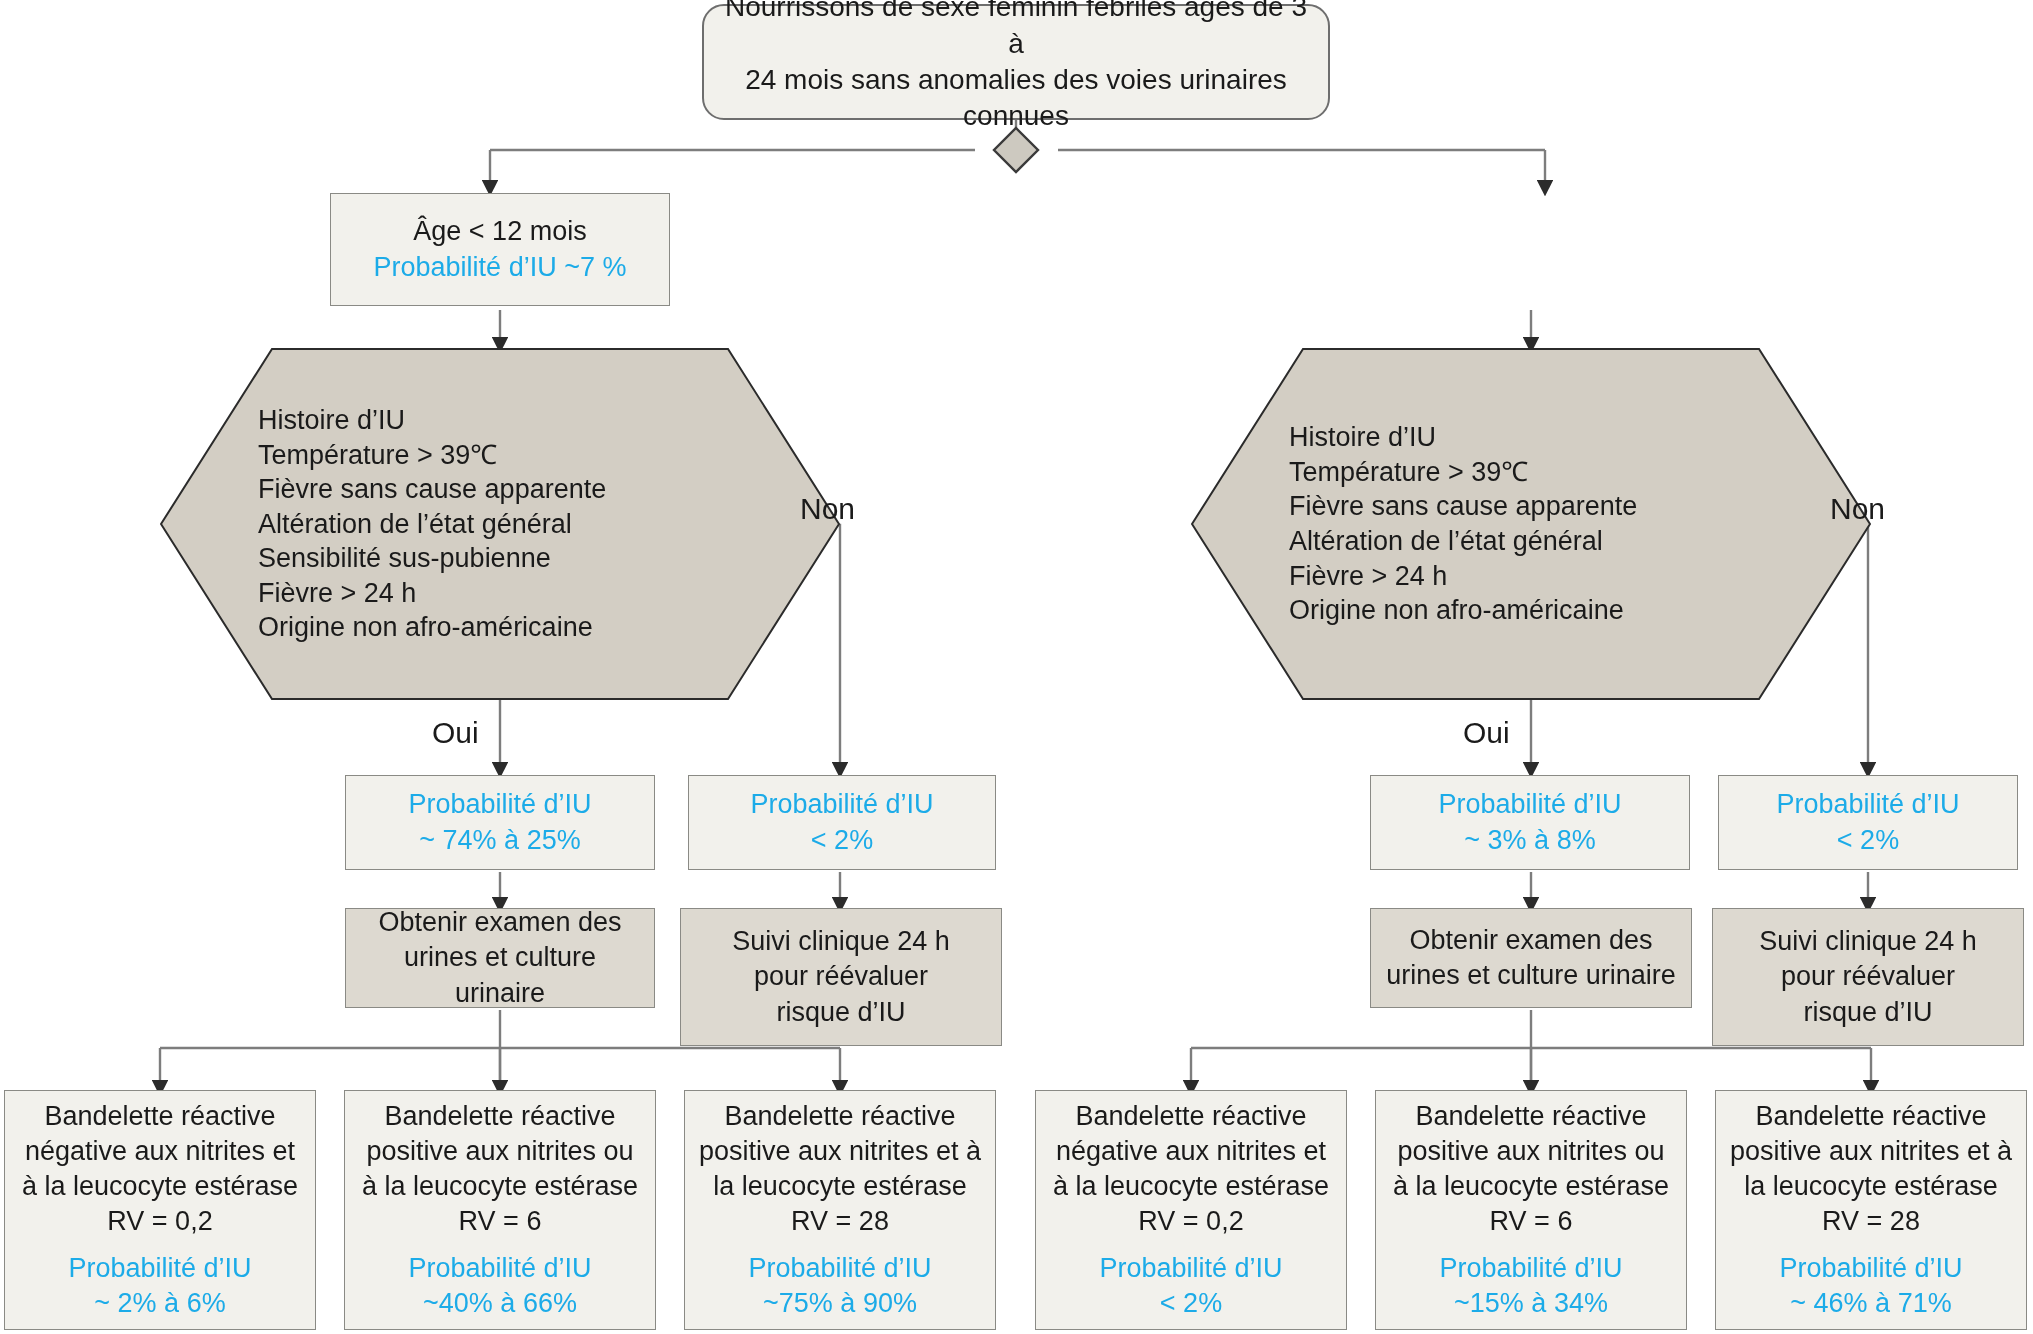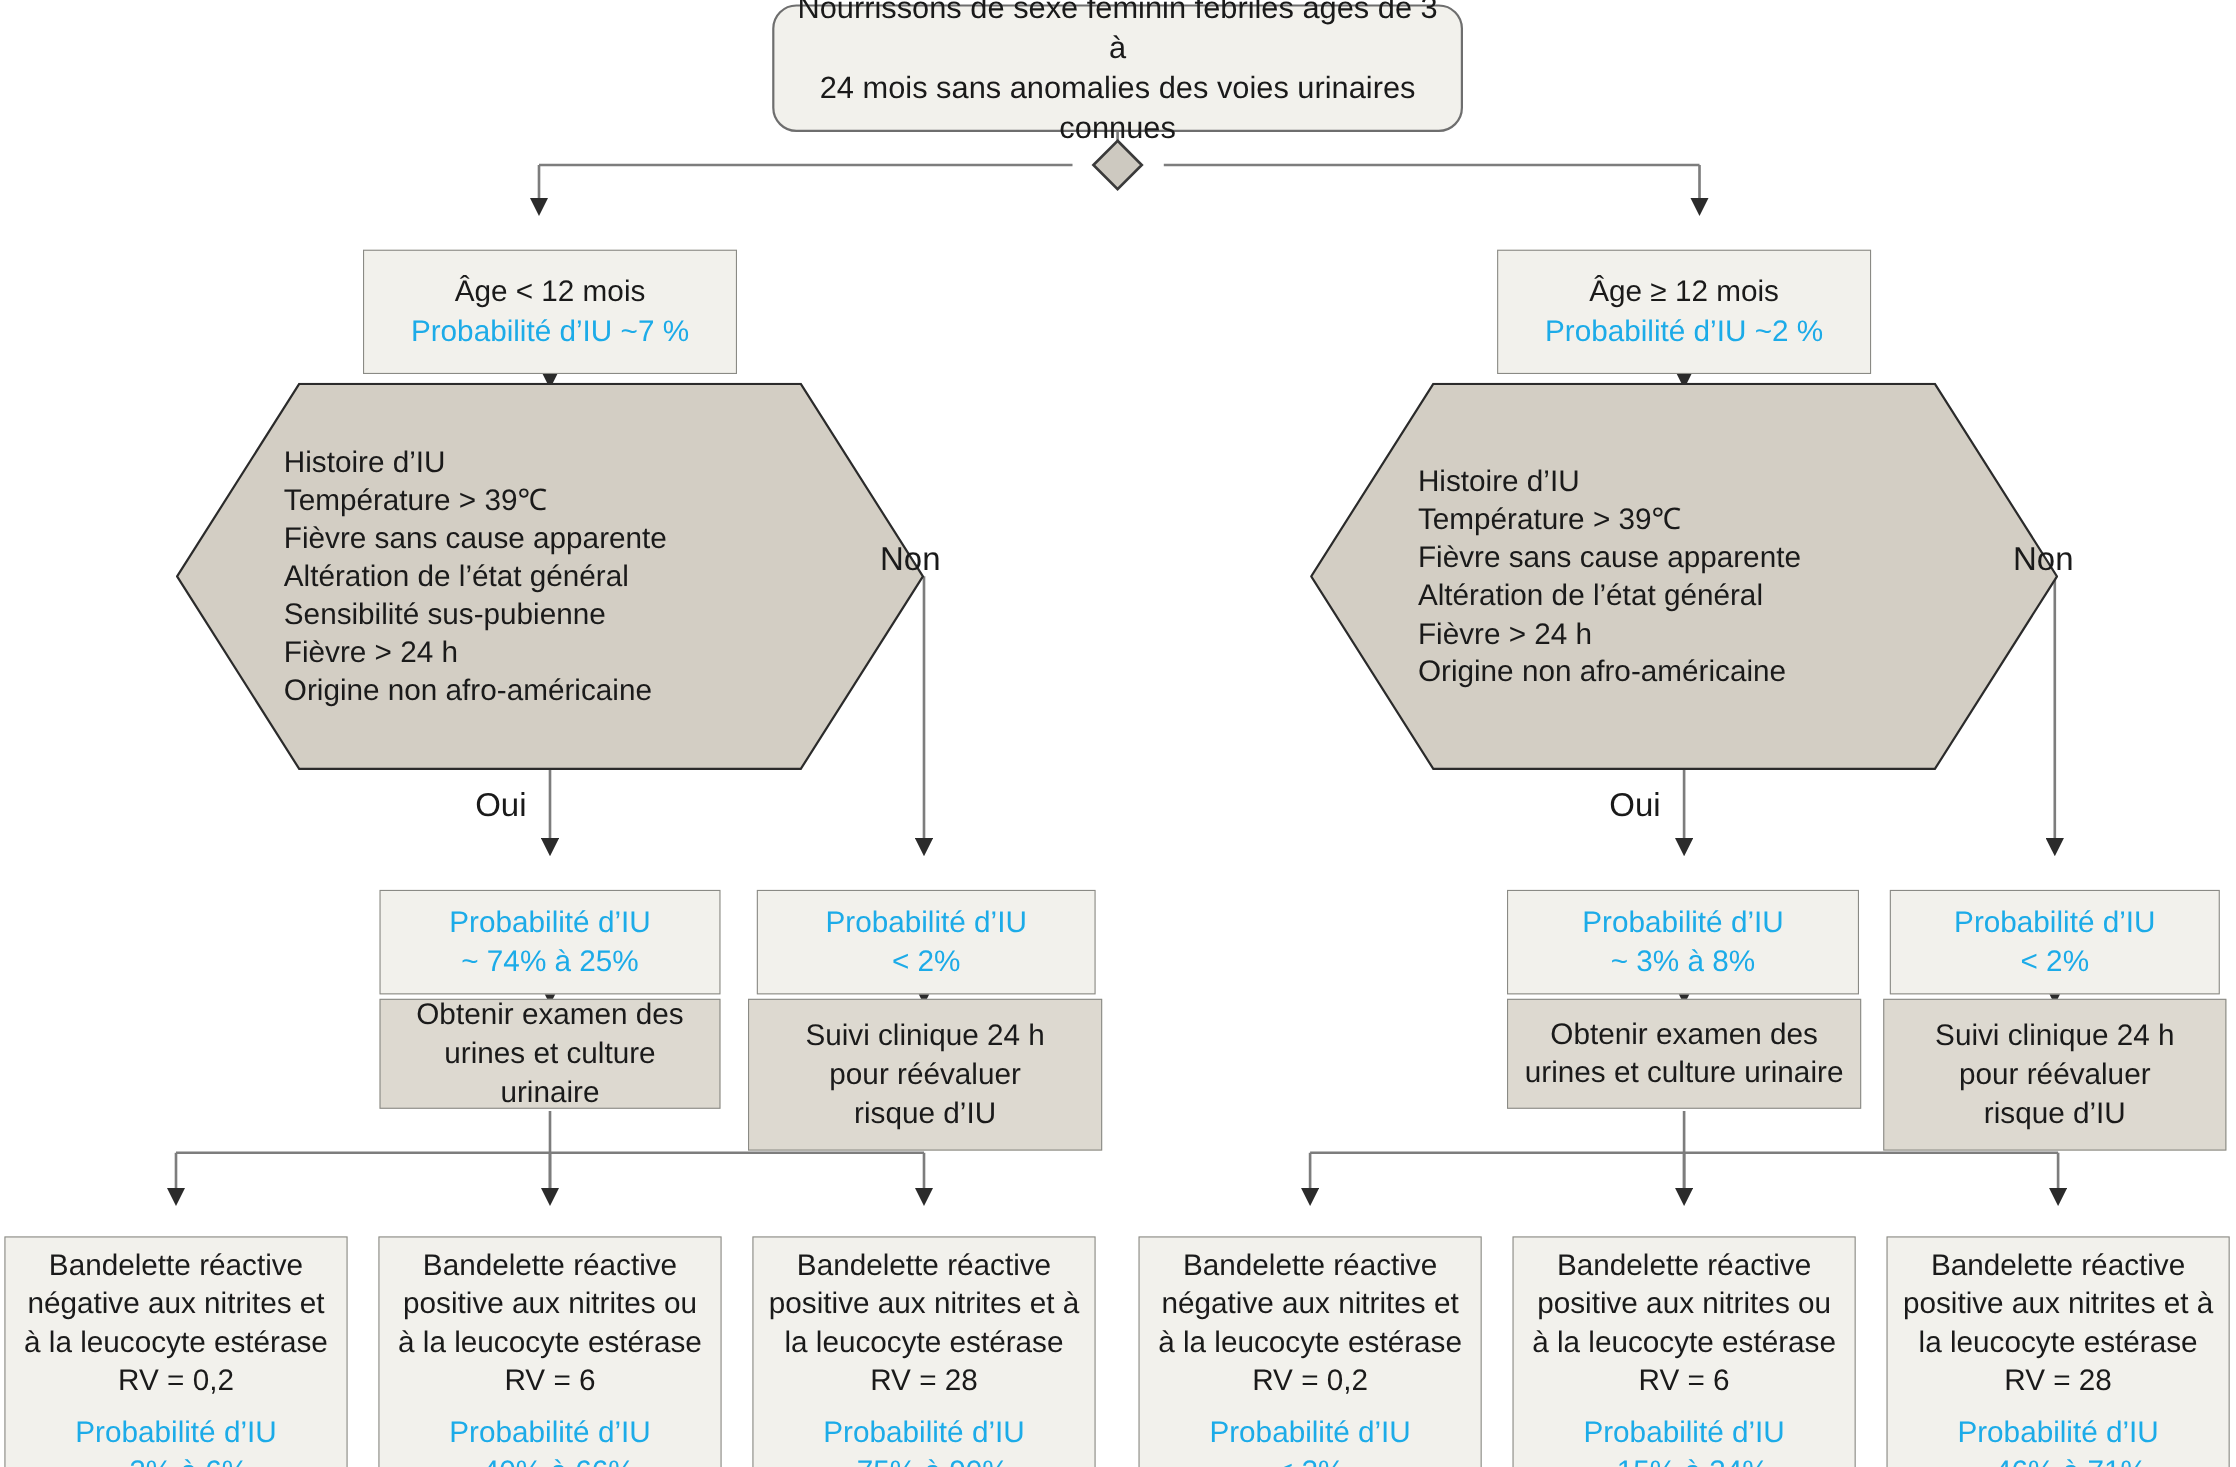--- a/index.html
+++ b/index.html
@@ -43,21 +43,20 @@
     border-radius: 22px;
     font-size: 28px;
     padding: 6px 18px;
   }
   
   .light-box {
     background: #f2f1ec;
     border: 1.5px solid #8a8a85;
     font-size: 27px;
     padding: 8px 10px;
-    margin-top: 34px;
   }
   
   .dark-box {
     background: #ddd9d0;
     border: 1.5px solid #8a8a85;
     font-size: 27px;
     padding: 8px 10px;
   }
   
   .hex-node {
@@ -171,24 +170,20 @@
   <div class="node start-node" style="left:702px; top:4px; width:628px; height:116px;">
     <div>Nourrissons de sexe féminin fébriles âgés de 3  à</div>
     <div>24 mois sans anomalies des voies urinaires connues</div>
   </div>
 
   <div class="node light-box" style="left:330px; top:193px; width:340px; height:113px;">
     <div class="line-black">Âge &lt; 12 mois</div>
     <div class="line-blue">Probabilité d’IU ~7 %</div>
   </div>
 
-  <div class="node light-box" style="left:1361px; top:193px; width:340px; height:113px;">
-    <div class="line-black">Âge ≥ 12 mois</div>
-    <div class="line-blue">Probabilité d’IU ~2 %</div>
-  </div>
 
   <div class="hex-node" style="left:160px; top:348px; width:680px; height:352px;">
     <svg class="hexshape" viewBox="0 0 680 352" preserveAspectRatio="none">
       <polygon points="112,1 568,1 679,176 568,351 112,351 1,176" fill="#d3cec4" stroke="#2b2b2b" stroke-width="2"></polygon>
     </svg>
     <div class="hex-content">
       <div class="hex-list">
         <div class="factor">Histoire d’IU</div>
         <div class="factor">Température &gt; 39℃</div>
         <div class="factor">Fièvre sans cause apparente</div>

